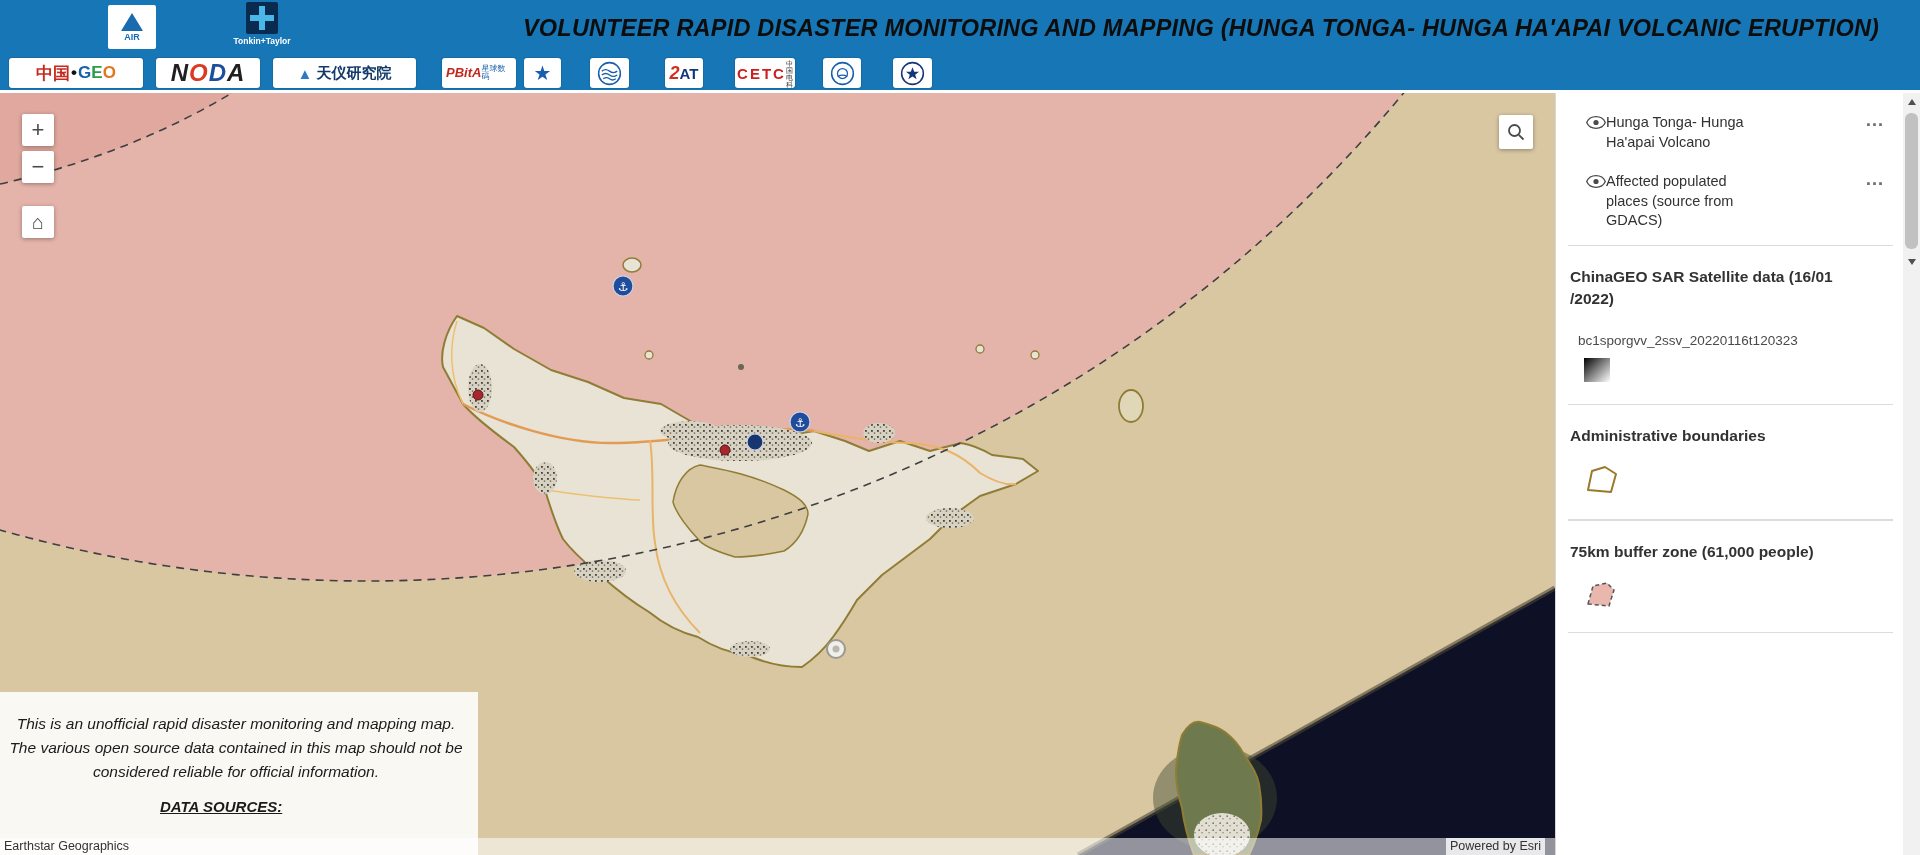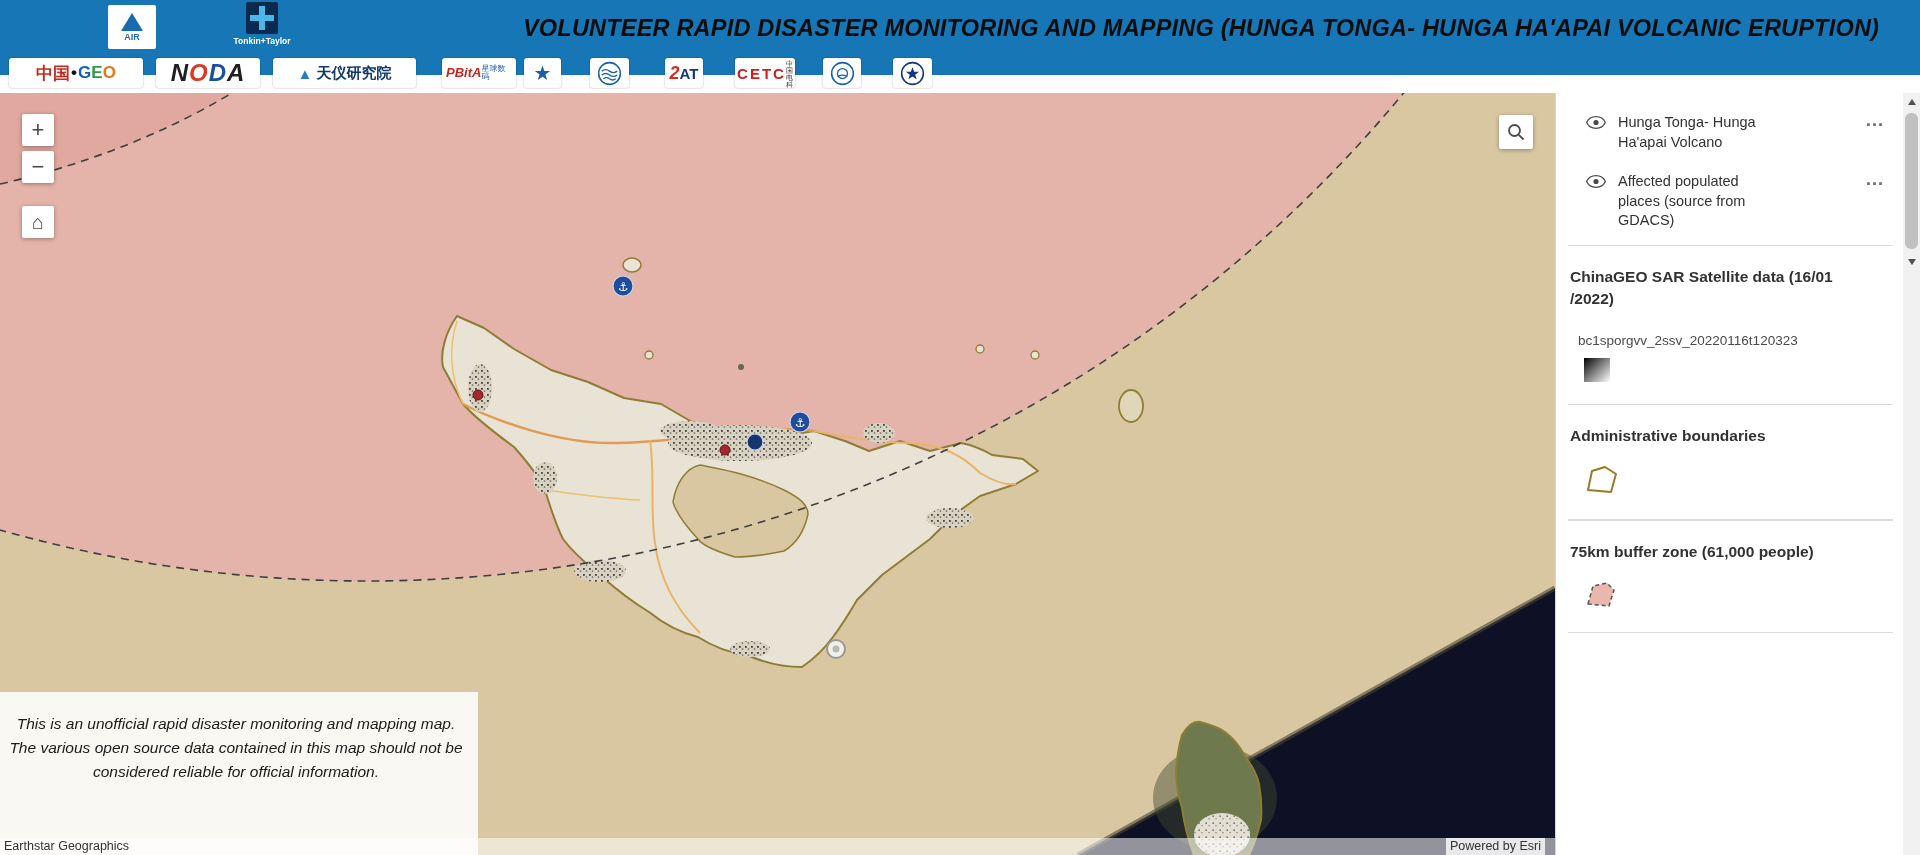--- a/index.html
+++ b/index.html
@@ -1,21 +1,21 @@
 <!DOCTYPE html>
 <html><head>
 <meta charset="utf-8">
 <style>
   html,body{margin:0;padding:0;}
   body{
     width:1920px;height:855px;position:relative;overflow:hidden;
     background:#ffffff;font-family:"Liberation Sans",sans-serif;
   }
   
-  .header{position:absolute;left:0;top:0;width:1920px;height:75px;background:#1777B6;z-index:50;}
+  .header{position:absolute;left:0;top:0;width:1920px;height:90px;background:#1777B6;z-index:50;}
   .air-chip{position:absolute;left:108px;top:5px;width:48px;height:44px;background:#fff;border-radius:2px;
     display:flex;flex-direction:column;align-items:center;justify-content:center;}
   .air-tri{width:0;height:0;border-left:11px solid transparent;border-right:11px solid transparent;border-bottom:18px solid #1A6AB0;}
   .air-txt{font-size:9px;font-weight:bold;color:#1A6AB0;margin-top:1px;}
   .tt-chip{position:absolute;left:220px;top:2px;width:84px;height:50px;display:flex;flex-direction:column;align-items:center;}
   .tt-square{width:32px;height:32px;background:#0A2B50;position:relative;border-radius:2px;}
   .tt-square:before{content:"";position:absolute;left:4px;top:13px;width:24px;height:6px;background:#49B8E8;}
   .tt-square:after{content:"";position:absolute;left:13px;top:4px;width:6px;height:24px;background:#49B8E8;}
   .tt-caption{font-size:8.5px;color:#fff;font-weight:bold;margin-top:2px;white-space:nowrap;}
   .hdr-title{position:absolute;left:523px;top:0;height:56px;right:4px;display:flex;align-items:center;
@@ -56,21 +56,21 @@
   .disclaimer p{margin:0;font-style:italic;font-size:15.5px;line-height:1.55;color:#1b1b1b;text-align:center;font-weight:500;}
   .data-sources{margin-top:14px;padding-left:152px;font-style:italic;font-weight:bold;font-size:15px;
     text-decoration:underline;color:#1b1b1b;}
   .attrib-bar{position:absolute;left:0;bottom:0;width:1555px;height:17px;z-index:30;display:flex;
     justify-content:space-between;background:rgba(255,255,255,.55);font-size:12.5px;color:#323232;
     line-height:17px;padding:0 10px 0 4px;box-sizing:border-box;}
   .attrib-right{background:rgba(255,255,255,.8);padding:0 4px;}
   
   .panel{position:absolute;left:1555px;top:93px;width:348px;height:762px;background:#fff;z-index:40;
     overflow:hidden;border-left:1px solid #d6d6d6;box-sizing:border-box;}
-  .layer-row{display:flex;align-items:flex-start;padding:20px 12px 14px 30px;gap:12px;}
+  .layer-row{display:flex;align-items:flex-start;padding:20px 12px 14px 30px;}
   .eye{flex:0 0 auto;margin-top:2px;cursor:pointer;}
   .layer-label{width:158px;font-size:14.5px;line-height:1.35;color:#323232;}
   .dots{margin-left:auto;background:none;border:none;color:#6e6e6e;font-size:19px;font-weight:bold;
     letter-spacing:1px;cursor:pointer;line-height:10px;padding:2px 6px;}
   .divider{height:1px;background:#dcdcdc;margin:0 10px 0 12px;}
   .section{padding:20px 50px 16px 14px;}
   .sec-title{font-weight:bold;font-size:15.5px;line-height:1.45;color:#323232;}
   .sar-item{margin-top:22px;padding-left:8px;font-size:13.5px;color:#4a4a4a;}
   .grad-swatch{margin:10px 0 6px 14px;width:26px;height:24px;background:linear-gradient(135deg,#000 0%,#777 45%,#fff 100%);}
   .swatch-box{margin:16px 0 2px 14px;}
@@ -243,20 +243,21 @@
   <button class="mbtn home-btn">⌂</button>
   <button class="mbtn search-btn">
     <svg width="18" height="18" viewBox="0 0 18 18">
       <circle cx="7.5" cy="7.5" r="5.5" fill="none" stroke="#4a4a4a" stroke-width="1.8"></circle>
       <line x1="11.8" y1="11.8" x2="16.5" y2="16.5" stroke="#4a4a4a" stroke-width="1.8"></line>
     </svg>
   </button>
 
   <div class="disclaimer">
     <p>This is an unofficial rapid disaster monitoring and mapping map. The various open source data contained in this map should not be considered reliable for official information.</p>
+    <div class="data-sources">DATA SOURCES:</div>
   </div>
 
   <div class="attrib-bar">
     <span>Earthstar Geographics</span>
     <span class="attrib-right">Powered by Esri</span>
   </div>
 </div>
 
 <div class="panel">
   <div class="layer-row">

